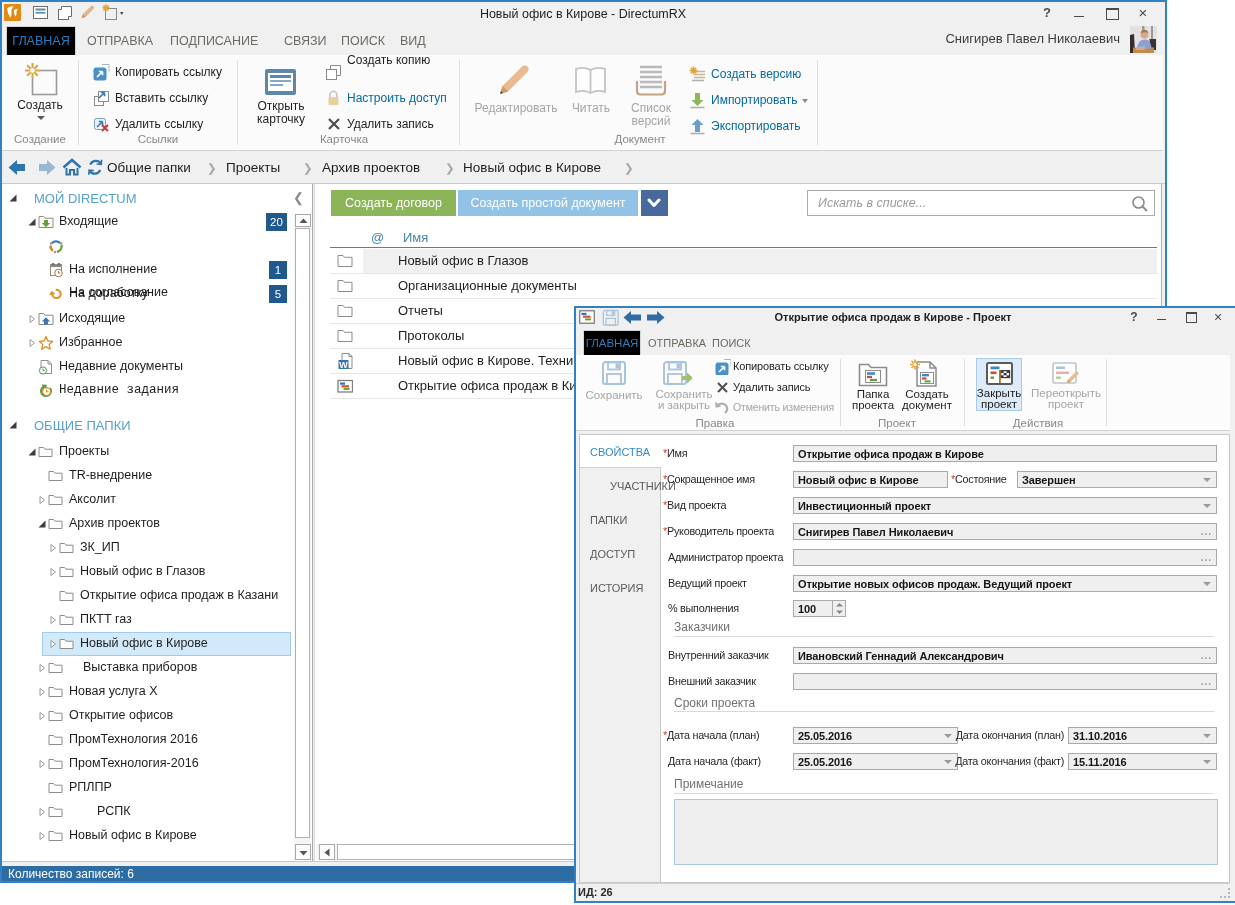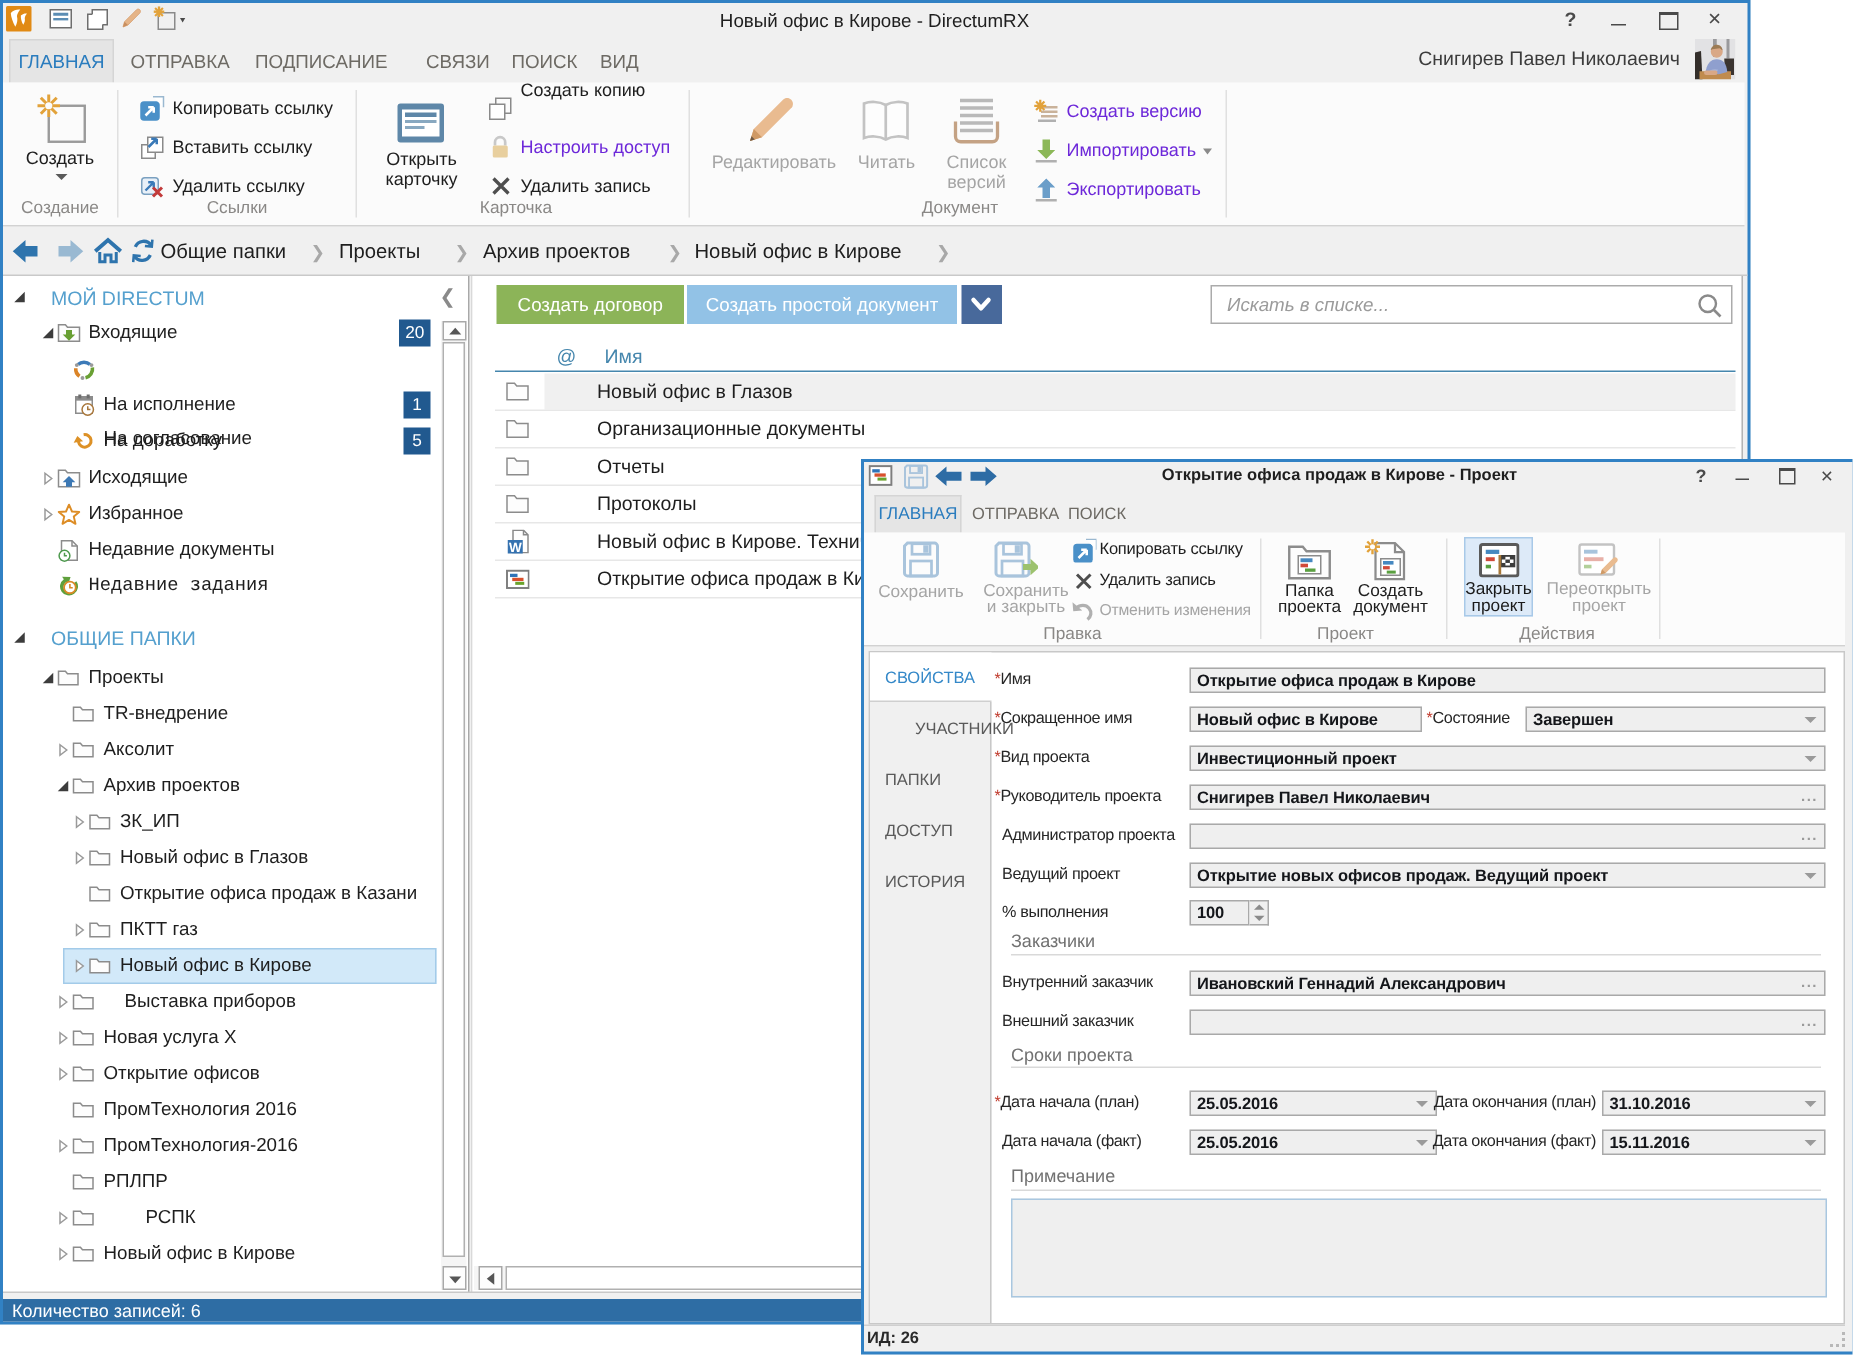--- a/index.html
+++ b/index.html
@@ -4,27 +4,27 @@
 <style>
 html,body{margin:0;padding:0;}
 body{width:1235px;height:905px;overflow:hidden;position:relative;background:#ffffff;
   font-family:"Liberation Sans",sans-serif;-webkit-font-smoothing:antialiased;}
 .abs{position:absolute;}
 .nw{white-space:nowrap;}
 
 #mw{left:0;top:0;width:1167px;height:883px;border:2px solid #3181c4;background:#f0f0f0;box-sizing:border-box;}
 .ttl{font-size:13px;color:#1e1e1e;}
 .tabtxt{font-size:12.5px;color:#6d6a64;}
-.tabactive{background:#e5e5e5;border:1px solid #d5d5d5;border-bottom:none;color:#2a7cbe;
+.tabactive{background:#000000;border:1px solid #d5d5d5;border-bottom:none;color:#2a7cbe;
   text-align:center;box-sizing:border-box;}
 .ribbon{background:#fbfbfb;border-bottom:1px solid #d2d2d2;}
 .gsep{width:1px;background:#e0e0e0;}
 .glabel{font-size:11.5px;color:#8a8886;text-align:center;}
 .rtext{font-size:12px;color:#1e1e1e;}
-.rtextd{font-size:12px;color:#6d28d9;text-align:center;}
+.rtextd{font-size:12px;color:#0369a1;text-align:center;}
 .bigbtn{font-size:12px;color:#1e1e1e;text-align:center;line-height:13px;}
 .bigbtnd{font-size:12px;color:#a5a5a5;text-align:center;line-height:13px;}
 
 .thead{font-size:13px;color:#55a0ce;}
 .titem{font-size:12.5px;color:#1e1e1e;}
 .badge{background:#21598f;color:#fff;font-size:11.5px;text-align:center;line-height:17px;}
 
 .lrow{font-size:13px;color:#1e1e1e;}
 .sep{background:#e7e7e7;height:1px;}
 

